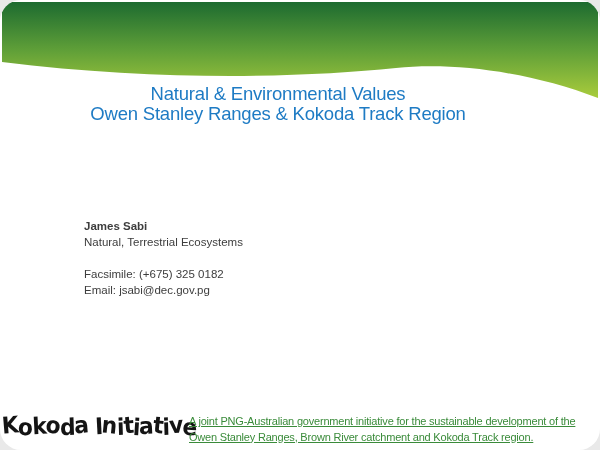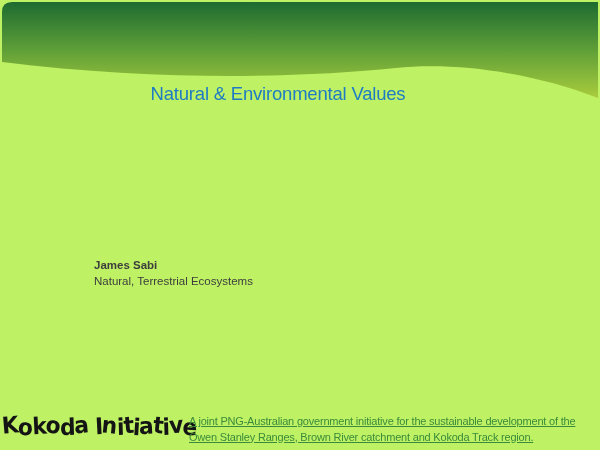--- a/index.html
+++ b/index.html
@@ -1,32 +1,32 @@
 <!DOCTYPE html>
 <html><head>
 <meta charset="utf-8">
 <style>
   html,body{margin:0;padding:0;background:#e9e9e9;}
   .slide{
-    position:relative;width:600px;height:450px;background:#bef264;
-    overflow:hidden;font-family:"Liberation Sans",sans-serif;
+    position:relative;width:600px;height:450px;background:#ffffff;
+    overflow:hidden;font-family:"Liberation Sans",sans-serif;border-radius:21px;
   }
   
   .header-wave{position:absolute;top:0;left:0;width:600px;height:110px;}
   
   .title-block{
     position:absolute;top:84px;left:0;width:556px;
     text-align:center;color:#1e7bc4;
     font-size:18.5px;line-height:19.5px;font-weight:400;
     letter-spacing:-0.2px;
   }
   
   .contact-block{
-    position:absolute;top:218px;left:94px;width:380px;
-    color:#3d3d3d;font-size:11.5px;line-height:16px;margin-top:39px;
+    position:absolute;top:218px;left:84px;width:380px;
+    color:#3d3d3d;font-size:11.5px;line-height:16px;
   }
   .contact-name{font-weight:bold;}
   .contact-line{min-height:16px;}
   .logo{
     position:absolute;left:2px;top:406px;width:182px;height:40px;
     display:flex;align-items:center;justify-content:flex-start;
     font-family:"DejaVu Sans",sans-serif;font-weight:bold;
     font-size:23px;color:#141414;white-space:nowrap;
     transform:scaleX(0.95);transform-origin:left center;
     letter-spacing:-1px;
@@ -57,26 +57,29 @@
         <stop offset="1" stop-color="#a9cc3c"></stop>
       </linearGradient>
     </defs>
     <path d="M2,12 Q2,2 12,2 L598,2 L598,98
              C530,72 455,62 396,68
              C300,78 155,81 2,62 Z" fill="url(#gradGreen)"></path>
   </svg>
 
   <div class="title-block">
     <div>Natural &amp; Environmental Values</div>
+    <div>Owen Stanley Ranges &amp; Kokoda Track Region</div>
   </div>
 
   <div class="contact-block">
     <div class="contact-name contact-line">James Sabi</div>
     <div class="contact-line">Natural, Terrestrial Ecosystems</div>
     <div class="contact-line"></div>
+    <div class="contact-line">Facsimile: (+675) 325 0182</div>
+    <div class="contact-line">Email: jsabi@dec.gov.pg</div>
   </div>
 
   <div class="logo">
       <span class="ch ch0">K</span>
       <span class="ch ch1">o</span>
       <span class="ch ch2">k</span>
       <span class="ch ch3">o</span>
       <span class="ch ch4">d</span>
       <span class="ch ch0">a</span>
       <span class="ch ch1">&nbsp;</span>

